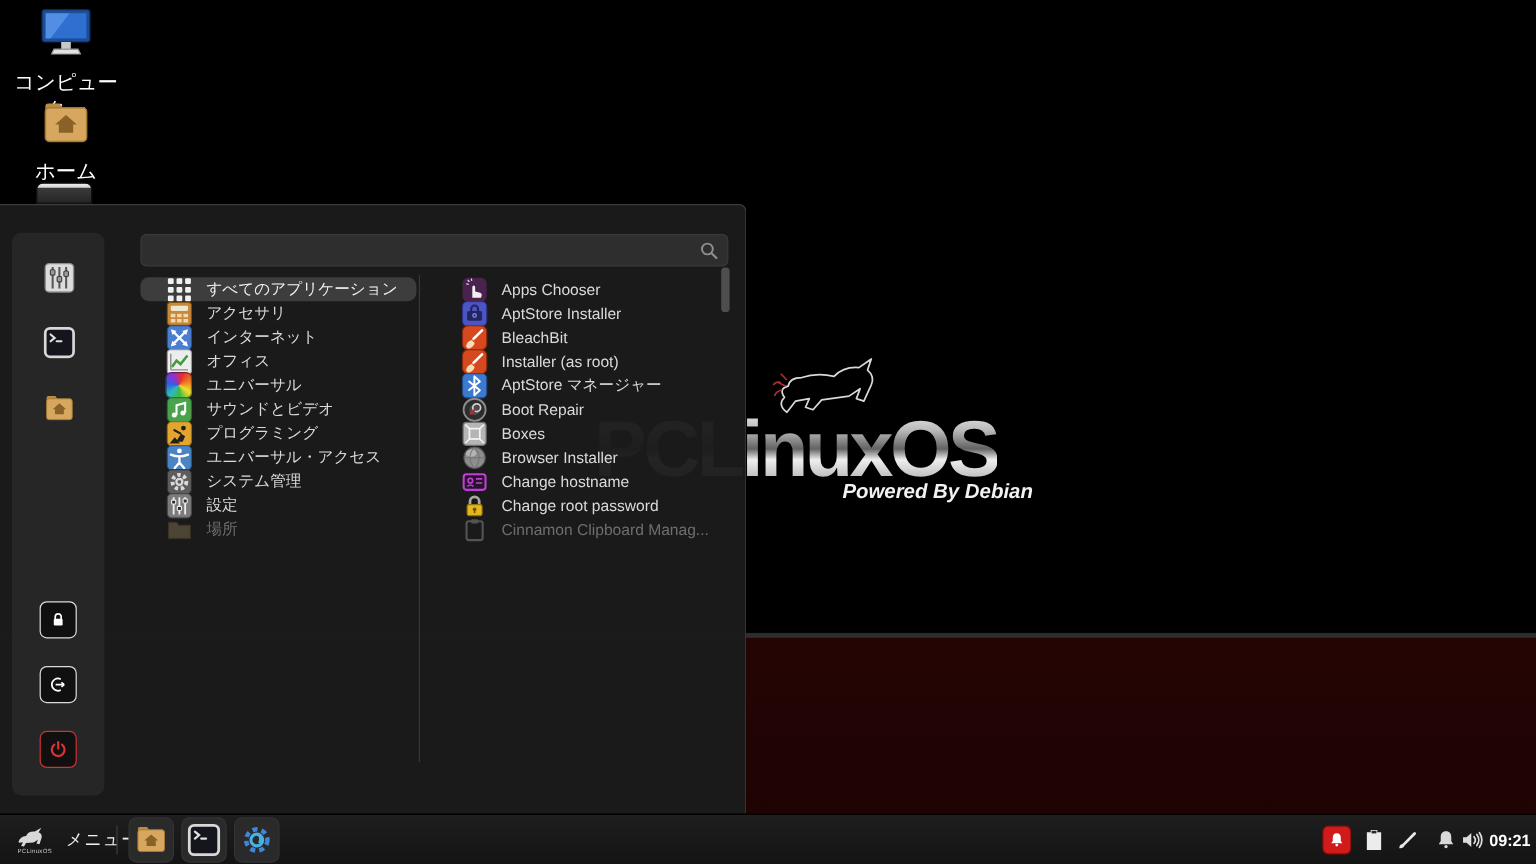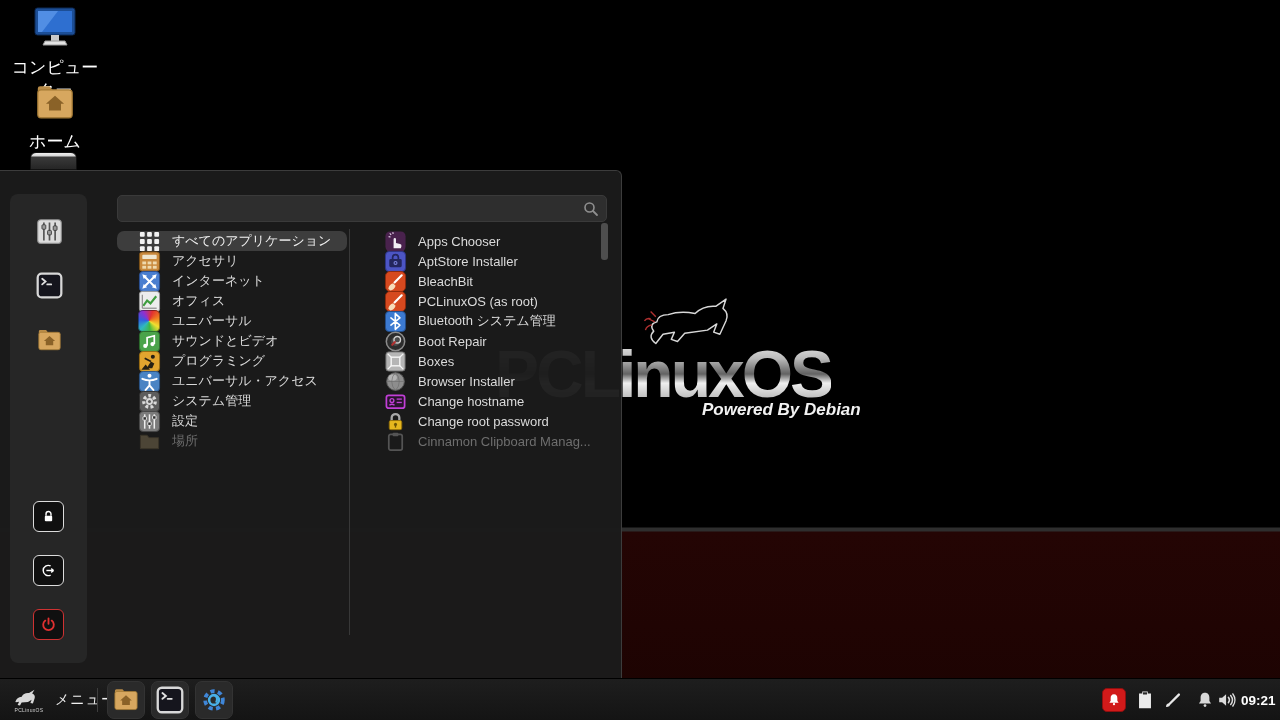--- a/index.html
+++ b/index.html
@@ -361,30 +361,30 @@
           <span class="rlb">BleachBit</span>
         </div>
         <div class="mrow">
           <span class="ric">
             <svg viewBox="0 0 24 24">
               <rect x="1.5" y="1.5" width="21" height="21" rx="5" fill="#d6491f" stroke="#8e2a0c"></rect>
               <line x1="11" y1="13" x2="18.5" y2="5.5" stroke="#fff" stroke-width="2.2" stroke-linecap="round"></line>
               <path d="M4.5 19.5 q.8-4.4 5-5.6 l2.6 2.6 q-1.2 4.2-5.6 5 z" fill="#f7dcba"></path>
             </svg>
           </span>
-          <span class="rlb">PCLinuxOS (as root)</span>
+          <span class="rlb">Installer (as root)</span>
         </div>
         <div class="mrow">
           <span class="ric">
             <svg viewBox="0 0 24 24">
               <rect x="1.5" y="1.5" width="21" height="21" rx="4" fill="#3c7ad1" stroke="#224d8a"></rect>
               <path d="M11.8 3.8 v16.4 l4.8-4.3 -9.4-7.6 m4.6-4.5 l4.8 4.5 -9.4 7.4" fill="none" stroke="#fff" stroke-width="1.7" stroke-linejoin="round" stroke-linecap="round"></path>
             </svg>
           </span>
-          <span class="rlb">Bluetooth システム管理</span>
+          <span class="rlb">AptStore マネージャー</span>
         </div>
         <div class="mrow">
           <span class="ric">
             <svg viewBox="0 0 24 24">
               <circle cx="12" cy="12" r="9.6" fill="#2d2d2d" stroke="#8c8c8c" stroke-width="1.6"></circle>
               <circle cx="12" cy="12" r="4.6" fill="#4b4b4b"></circle>
               <circle cx="13.8" cy="10.2" r="3.4" fill="none" stroke="#cfcfcf" stroke-width="1.5"></circle>
               <line x1="11.4" y1="12.6" x2="8.6" y2="15.4" stroke="#b03030" stroke-width="2.2" stroke-linecap="round"></line>
             </svg>
           </span>

